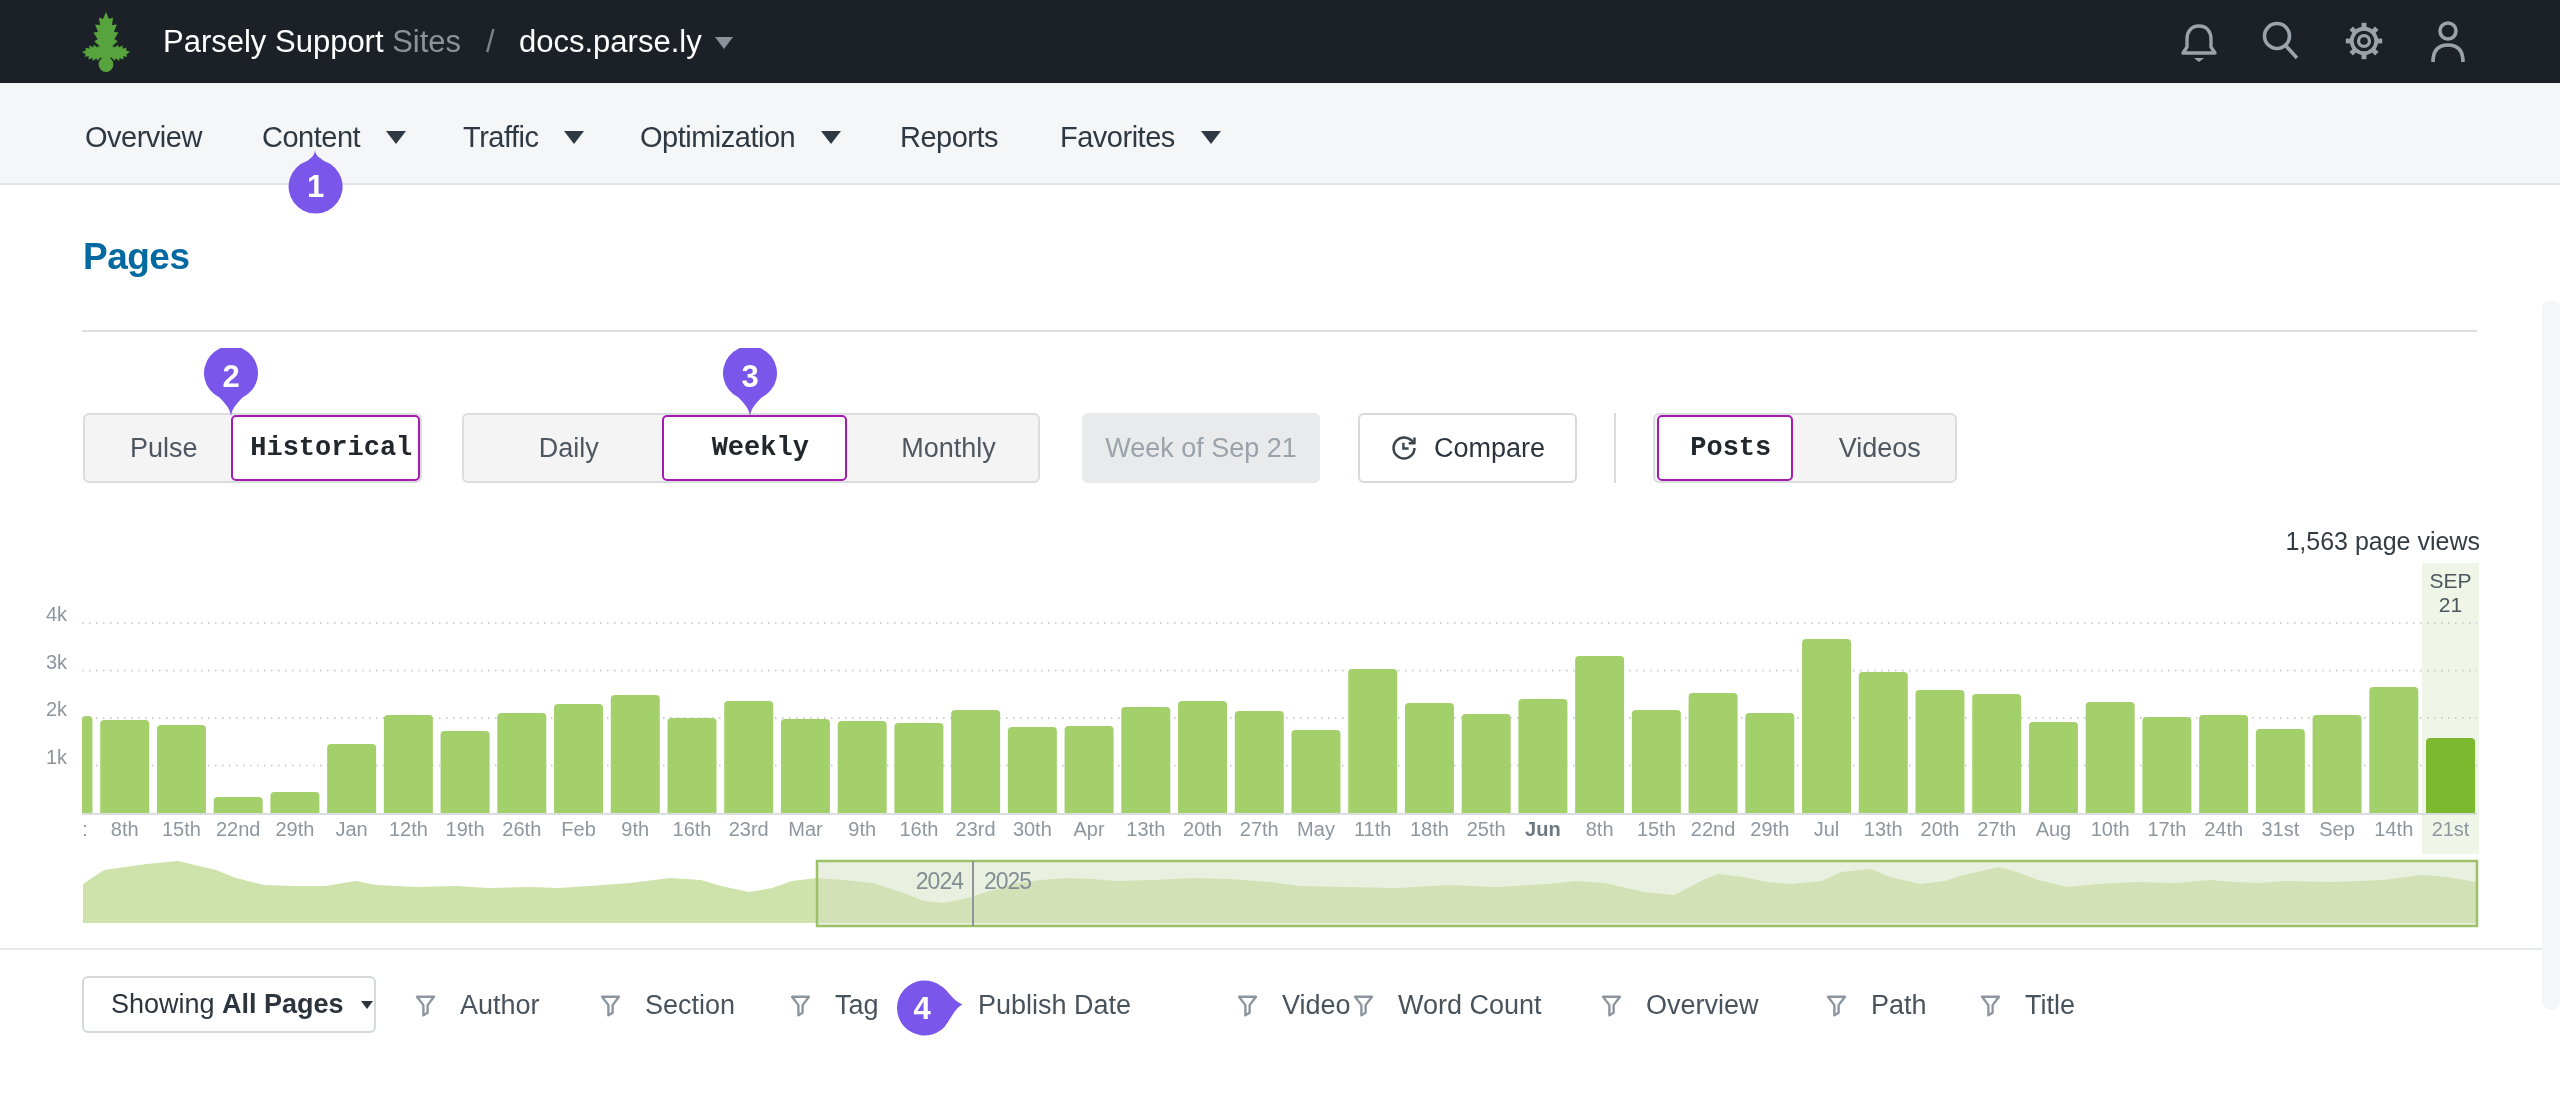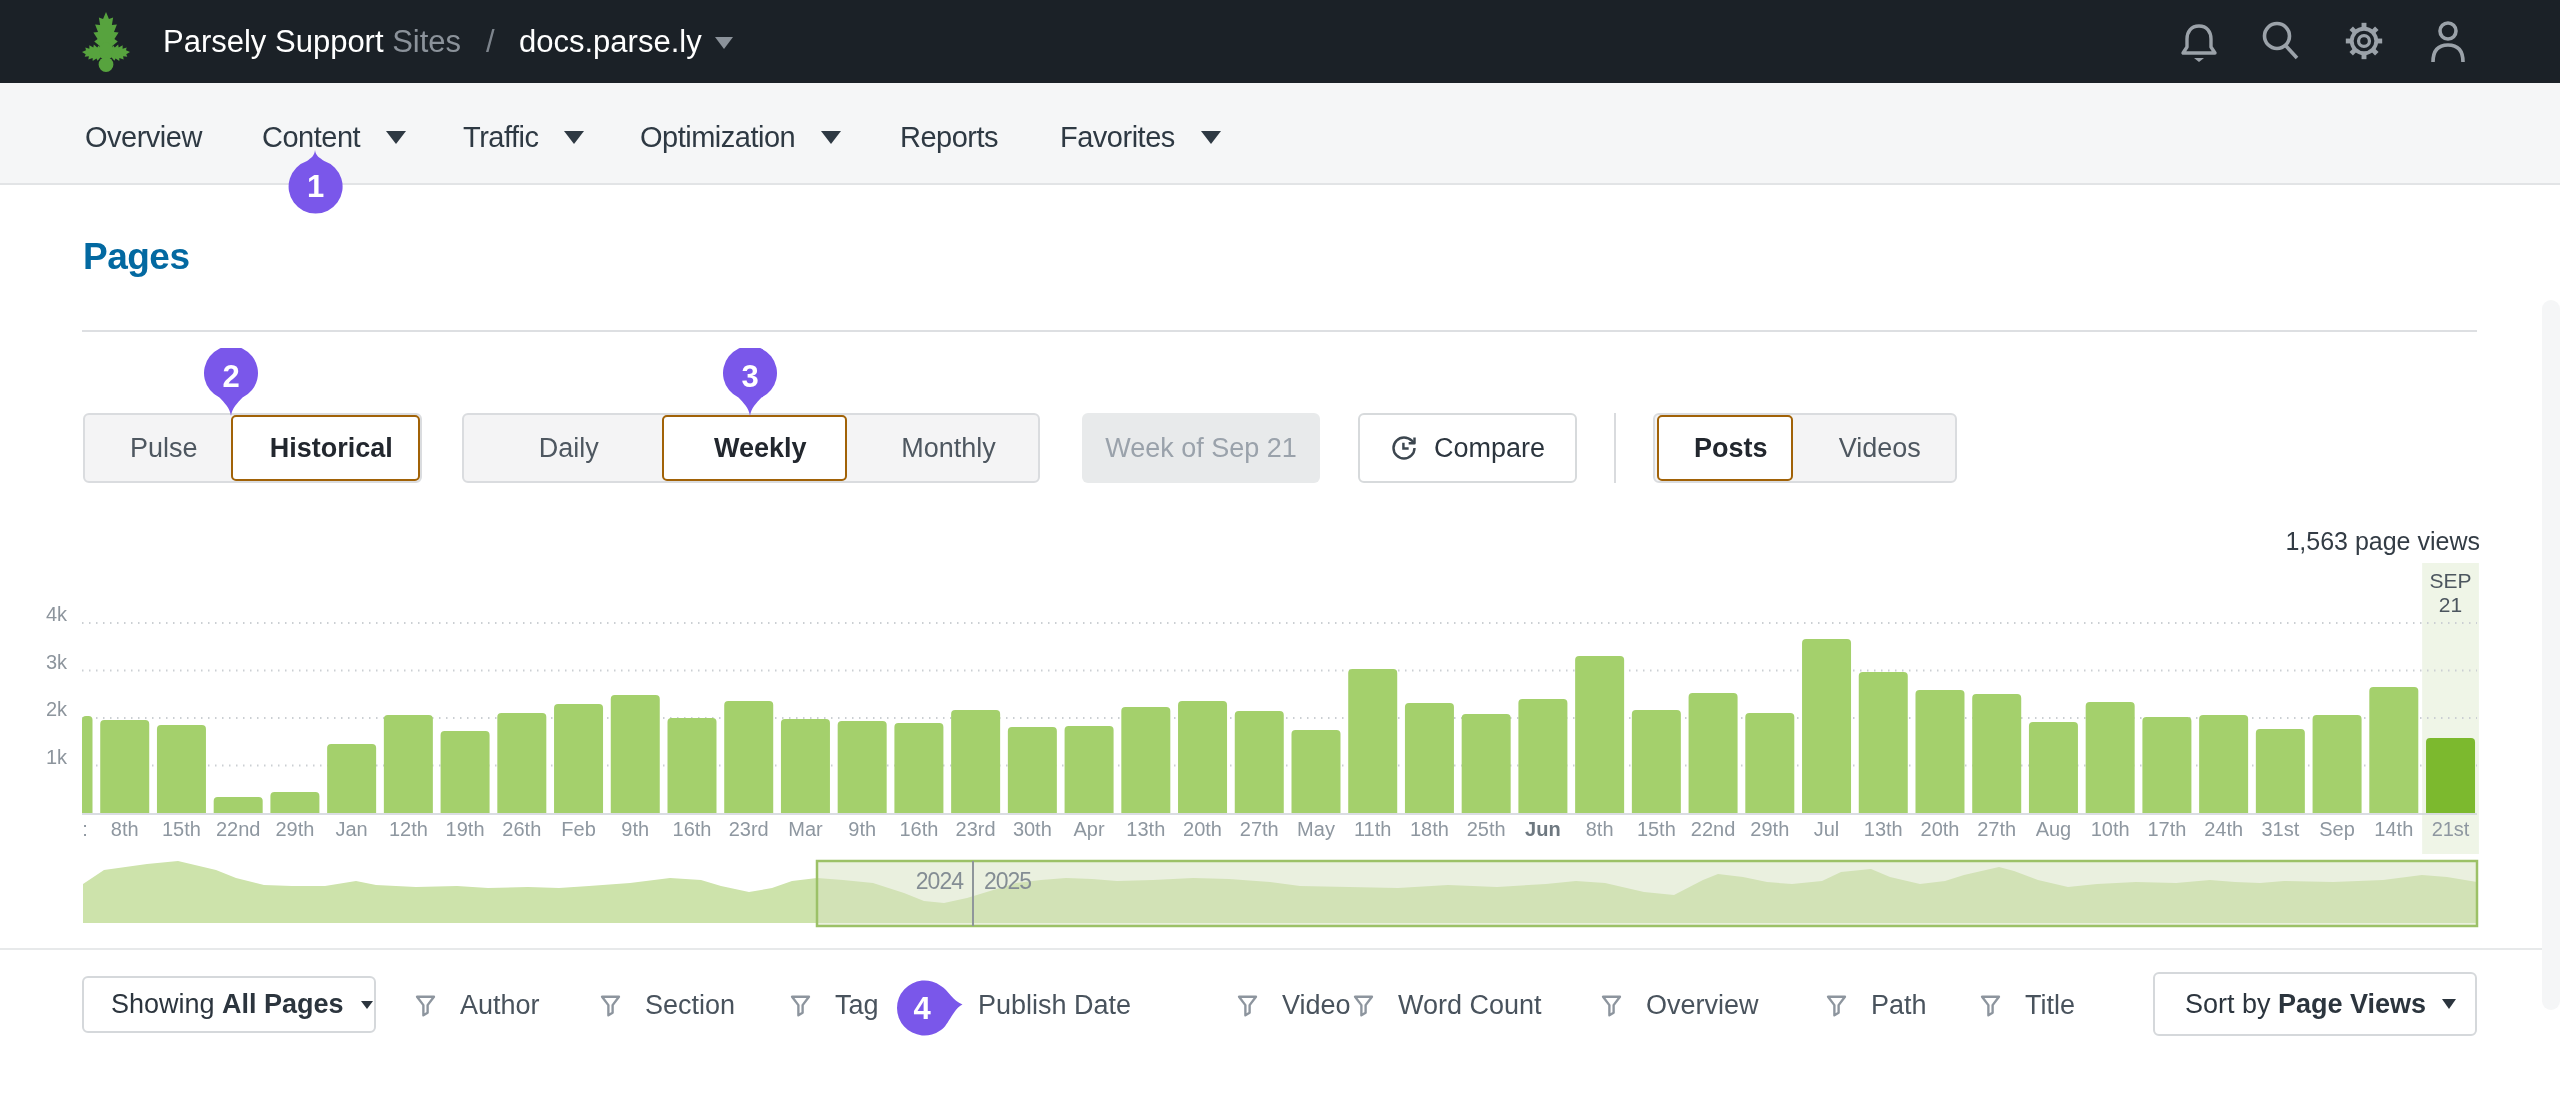--- a/index.html
+++ b/index.html
@@ -24,22 +24,22 @@
             border-right:10px solid transparent;border-top:13px solid #2e3943;margin-left:26px;position:relative;top:-3px;}
 
   
   #pages-h{left:83px;top:236px;font-size:37px;font-weight:bold;color:#0369a1;letter-spacing:-0.5px;}
   #hr1{left:82px;top:330px;width:2395px;height:2px;background:#dddfe2;}
 
   
   .btngroup{position:absolute;top:413px;height:70px;background:#f4f4f5;border:2px solid #dadcdf;
             border-radius:6px;box-sizing:border-box;display:flex;align-items:center;}
   .seg{font-size:27px;color:#4e5760;text-align:center;padding-left:12px;}
-  .seg.sel{background:#fff;border:2px solid #a16207;border-radius:5px;font-weight:bold;color:#22272e;
-           display:flex;align-items:center;justify-content:center;}
+  .seg.sel{background:#fff;border:2px solid #a21caf;border-radius:5px;font-weight:bold;color:#22272e;
+           display:flex;align-items:center;justify-content:center;font-family:Liberation Mono, monospace;}
   .btn{position:absolute;top:413px;height:70px;border-radius:6px;box-sizing:border-box;
        display:flex;align-items:center;justify-content:center;font-size:27px;}
 
   
   .filterlabel{position:absolute;top:990px;font-size:27px;color:#49535d;margin-left:12px;}
 
   
   .picker{position:absolute;border:2px solid #d5d8db;border-radius:6px;background:#fff;
           box-sizing:border-box;display:flex;align-items:center;font-size:27px;color:#2c353e;white-space:nowrap;}
 </style>
@@ -258,24 +258,20 @@
 
   <div class="abs" style="left:2180px;top:527px;width:300px;text-align:right;font-size:25px;color:#333c45;">1,563 page views</div>
 
   <div class="abs" style="left:0;top:948px;width:2560px;height:2px;background:#e7e9ea;"></div>
 
   <div class="picker" style="left:82px;top:976px;width:294px;height:57px;padding-left:27px;">
     Showing&nbsp;<b>All Pages</b>
     <span style="display:inline-block;width:0;height:0;border-left:6px solid transparent;border-right:6px solid transparent;border-top:8px solid #2c353e;margin-left:17px;"></span>
   </div>
 
-  <div class="picker" style="left:2153px;top:972px;width:324px;height:64px;padding-left:30px;">
-    Sort by&nbsp;<b>Page Views</b>
-    <span style="display:inline-block;width:0;height:0;border-left:7.5px solid transparent;border-right:7.5px solid transparent;border-top:10px solid #2c353e;margin-left:16px;"></span>
-  </div>
 
   <div class="abs" style="left:2542px;top:300px;width:18px;height:710px;background:#f5f6f7;border-radius:9px;"></div>
 
   <div id="filters">
       <svg class="abs" style="left:415px;top:995px" width="21" height="22" viewBox="0 0 24 26" fill="none" stroke="#8d959e" stroke-width="2.8">
         <path d="M2 2 L22 2 L14.5 12 L14.5 21 L9.5 24 L9.5 12 Z" stroke-linejoin="round"></path>
       </svg>
       <div class="filterlabel" style="left:448px">Author</div>
       <svg class="abs" style="left:600px;top:995px" width="21" height="22" viewBox="0 0 24 26" fill="none" stroke="#8d959e" stroke-width="2.8">
         <path d="M2 2 L22 2 L14.5 12 L14.5 21 L9.5 24 L9.5 12 Z" stroke-linejoin="round"></path>

